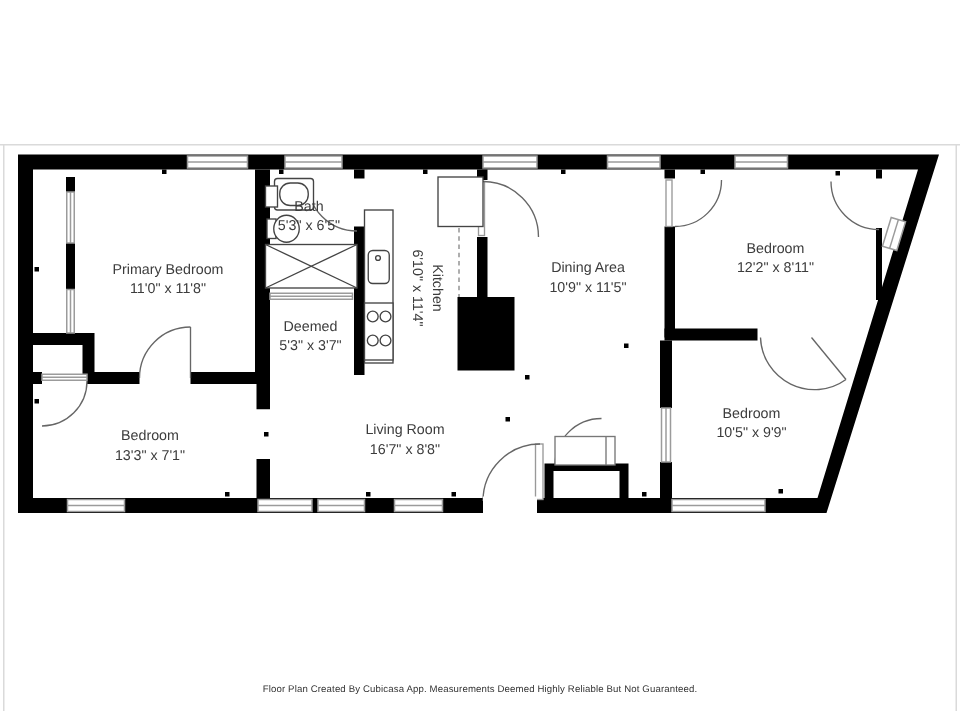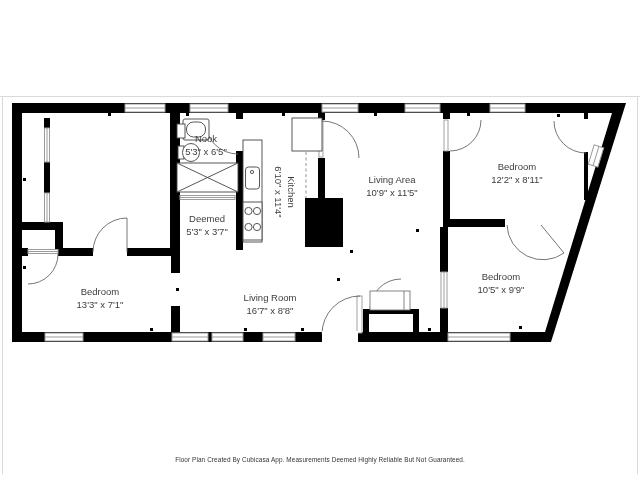--- a/index.html
+++ b/index.html
@@ -201,45 +201,49 @@
         <rect x="23" y="178" width="3" height="3"></rect>
     <rect x="23" y="266" width="3" height="3"></rect>
         <rect x="155" y="250" width="3" height="3"></rect>
     <rect x="176" y="288" width="3" height="3"></rect>
         <rect x="350" y="250" width="3" height="3"></rect>
     <rect x="416" y="229" width="3" height="3"></rect>
         <rect x="337" y="278" width="3" height="3"></rect>
   </g>
 </svg>
 
+<div class="room-label" style="left:112px;top:187px">
+  <div>Primary Bedroom</div>
+      <div>11'0" x 11'8"</div>
+</div>
 <div class="room-label" style="left:206px;top:145px">
-  <div>Nook</div>
+  <div>Bath</div>
       <div>5'3" x 6'5"</div>
 </div>
 <div class="room-label" style="left:207px;top:225px">
   <div>Deemed</div>
       <div>5'3" x 3'7"</div>
 </div>
 <div class="room-label rot" style="left:284px;top:192px">
   <div>Kitchen</div>
       <div>6'10" x 11'4"</div>
 </div>
 <div class="room-label" style="left:392px;top:186px">
-  <div>Living Area</div>
+  <div>Dining Area</div>
       <div>10'9" x 11'5"</div>
 </div>
 <div class="room-label" style="left:517px;top:173px">
   <div>Bedroom</div>
       <div>12'2" x 8'11"</div>
 </div>
 <div class="room-label" style="left:100px;top:298px">
   <div>Bedroom</div>
       <div>13'3" x 7'1"</div>
 </div>
-<div class="room-label" style="left:270px;top:304px">
+<div class="room-label" style="left:270px;top:294px">
   <div>Living Room</div>
       <div>16'7" x 8'8"</div>
 </div>
 <div class="room-label" style="left:501px;top:283px">
   <div>Bedroom</div>
       <div>10'5" x 9'9"</div>
 </div>
 
 <div class="footer">Floor Plan Created By Cubicasa App. Measurements Deemed Highly Reliable But Not Guaranteed.</div>
 

